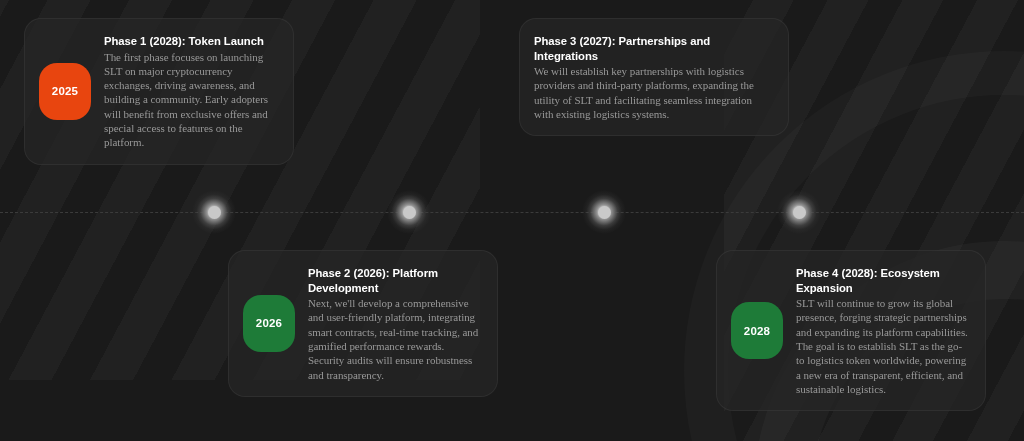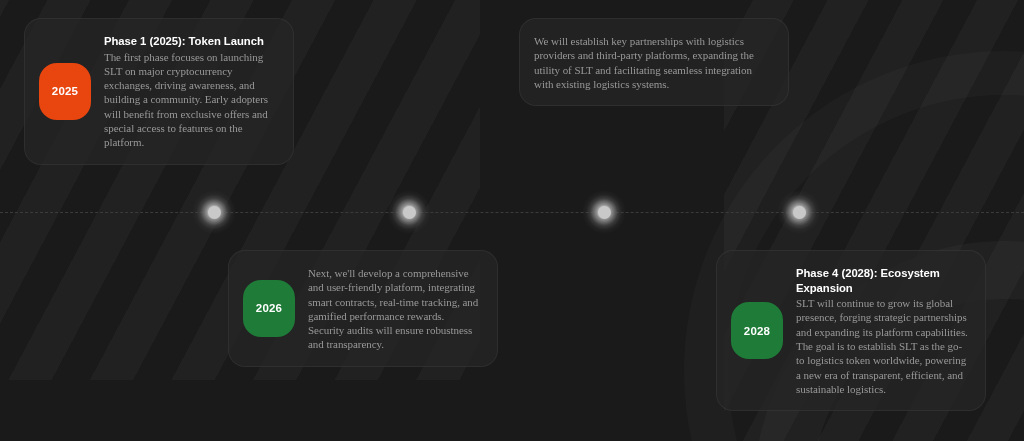--- a/index.html
+++ b/index.html
@@ -154,36 +154,38 @@
   <div class="node" style="left:214px; top:212px;"></div>
   <div class="node" style="left:409px; top:212px;"></div>
   <div class="node" style="left:604px; top:212px;"></div>
   <div class="node" style="left:799px; top:212px;"></div>
 
   <div class="card align-mid" style="left:24px; top:18px; width:270px;">
     <div class="badge orange">
       <span>2025</span>
     </div>
     <div class="card-body">
-      <div class="card-title">Phase 1 (2025): Token Launch</div>
+      <div class="card-title">Phase 1 (2028): Token Launch</div>
       <div class="card-text">The first phase focuses on launching SLT on major cryptocurrency exchanges, driving awareness, and building a community. Early adopters will benefit from exclusive offers and special access to features on the platform.</div>
     </div>
   </div>
 
   <div class="card align-mid" style="left:519px; top:18px; width:270px;">
     <div class="card-body">
+      <div class="card-title">Phase 3 (2027): Partnerships and Integrations</div>
       <div class="card-text">We will establish key partnerships with logistics providers and third-party platforms, expanding the utility of SLT and facilitating seamless integration with existing logistics systems.</div>
     </div>
   </div>
 
   <div class="card align-mid" style="left:228px; top:250px; width:270px;">
     <div class="badge green">
       <span>2026</span>
     </div>
     <div class="card-body">
+      <div class="card-title">Phase 2 (2026): Platform Development</div>
       <div class="card-text">Next, we'll develop a comprehensive and user-friendly platform, integrating smart contracts, real-time tracking, and gamified performance rewards. Security audits will ensure robustness and transparency.</div>
     </div>
   </div>
 
   <div class="card align-mid" style="left:716px; top:250px; width:270px;">
     <div class="badge green">
       <span>2028</span>
     </div>
     <div class="card-body">
       <div class="card-title">Phase 4 (2028): Ecosystem Expansion</div>

